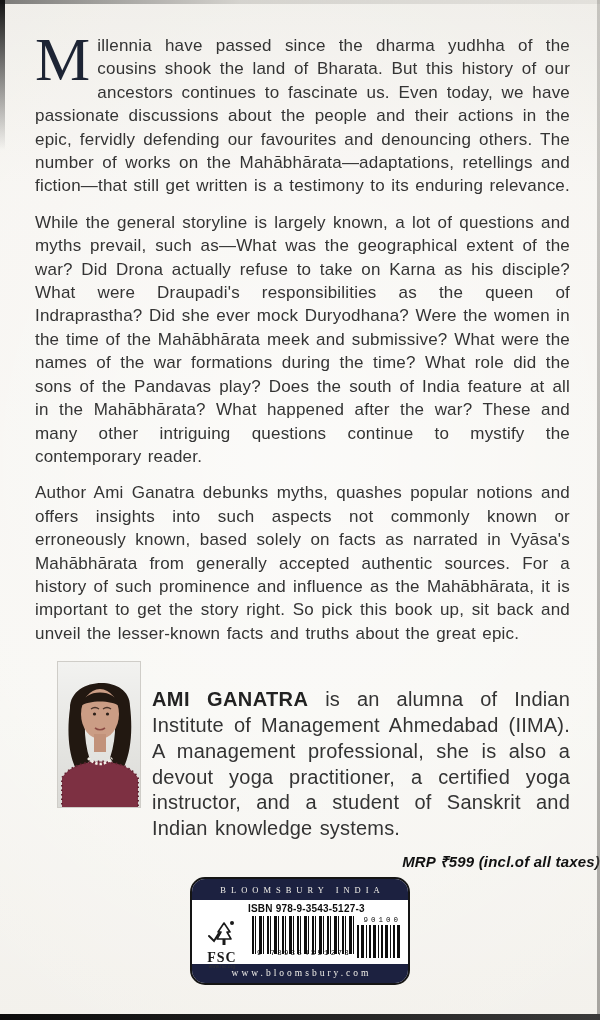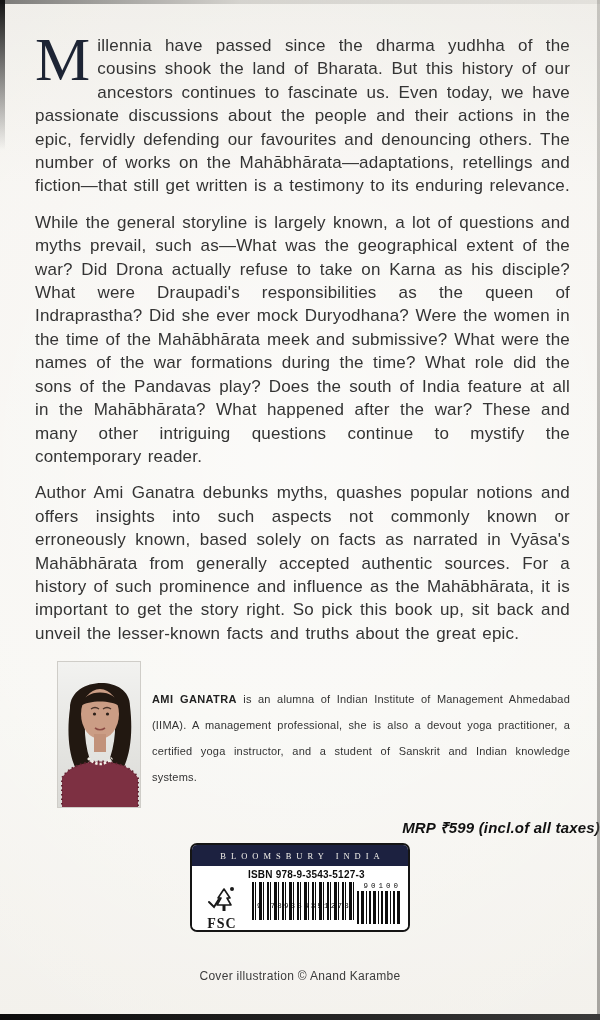--- a/index.html
+++ b/index.html
@@ -34,30 +34,30 @@
     font-size:62px; line-height:46px; color:#1d2434;
     margin:2px 7px 0 0;
   }
 
   .author { display:flex; margin:16px 30px 0 57px; }
   .author-photo {
     flex:0 0 84px; width:84px; height:147px; margin-right:11px;
     border:1px solid #cfcdc8; background:#e9e9e6; overflow:hidden;
   }
   .author-bio {
-    font-size:11px; line-height:25.8px; letter-spacing:.2px; word-spacing:1.5px;
+    font-size:20px; line-height:25.8px; letter-spacing:.2px; word-spacing:1.5px;
     text-align:justify; color:#333; padding-top:26px;
   }
   .author-bio b { font-weight:bold; color:#222; letter-spacing:.4px; }
 
   .price { margin-top:9px; text-align:right; font-size:15px; font-weight:bold;
            letter-spacing:.2px; color:#111;font-style:italic; }
 
   .barcode-box {
-    width:220px; margin:6px auto 0; border:2px solid #151515; border-radius:7px;
+    width:220px; margin:6px auto 0; border:2px solid #151515; border-radius:15px;
     overflow:hidden; background:#fff;
   }
   .bar-navy {
     background:#1c2140; color:#f3f1ea; text-align:center;
     font-family:"Liberation Serif", serif;
   }
   .bar-navy.top    { font-size:8.5px; letter-spacing:5px; padding:6px 0 5px; text-indent:5px; }
   .bar-navy.bottom { font-size:9.5px; letter-spacing:3px; padding:4px 0 5px; text-indent:3px; }
   .barcode-mid { position:relative; height:64px; background:#fff; }
 
@@ -66,21 +66,21 @@
   .fsc-url { font-size:4.5px; letter-spacing:.2px; color:#333; }
 
   .isbn { position:absolute; left:56px; top:3px; width:112px; text-align:right;
           font-size:10px; font-weight:bold; letter-spacing:.2px; color:#0d0d0d; white-space:nowrap; }
   .bars-main {
     position:absolute; left:60px; top:16px; width:104px; height:38px;
     background:repeating-linear-gradient(90deg,
       #0d0d0d 0 2px, #fff 2px 3px, #0d0d0d 3px 4px, #fff 4px 7px,
       #0d0d0d 7px 10px, #fff 10px 11px, #0d0d0d 11px 12px, #fff 12px 15px);
   }
-  .digits-main { position:absolute; left:56px; top:36px; width:112px; text-align:center;
+  .digits-main { position:absolute; left:56px; top:49px; width:112px; text-align:center;
     font-family:"Liberation Mono", monospace; font-size:7.5px; letter-spacing:2.2px; color:#0d0d0d; white-space:nowrap; }
   .addon { position:absolute; right:7px; top:16px; width:44px; }
   .digits-addon { text-align:right; font-family:"Liberation Mono", monospace; font-size:7.5px;
     letter-spacing:3px; color:#0d0d0d; white-space:nowrap; }
   .bars-addon { margin-top:1px; height:33px;
     background:repeating-linear-gradient(90deg,
       #0d0d0d 0 1.5px, #fff 1.5px 4px, #0d0d0d 4px 7px, #fff 7px 8.5px,
       #0d0d0d 8.5px 9.5px, #fff 9.5px 12px); }
 
   .credits { margin-top:36px; text-align:center; font-size:12px; line-height:17px;
@@ -149,20 +149,21 @@
         <div class="fsc-url">www.fsc.org</div>
       </div>
       <div class="isbn">ISBN 978-9-3543-5127-3</div>
       <div class="bars-main"></div>
       <div class="digits-main">9 789354351273</div>
       <div class="addon">
         <div class="digits-addon">90100</div>
         <div class="bars-addon"></div>
       </div>
     </div>
+    <div class="bar-navy bottom">www.bloomsbury.com</div>
   </div>
 
   <div class="credits">
     <div>Cover illustration © Anand Karambe</div>
   </div>
 
   <div class="edge-top"></div>
   <div class="edge-left"></div>
   <div class="edge-right"></div>
   <div class="edge-bottom"></div>

